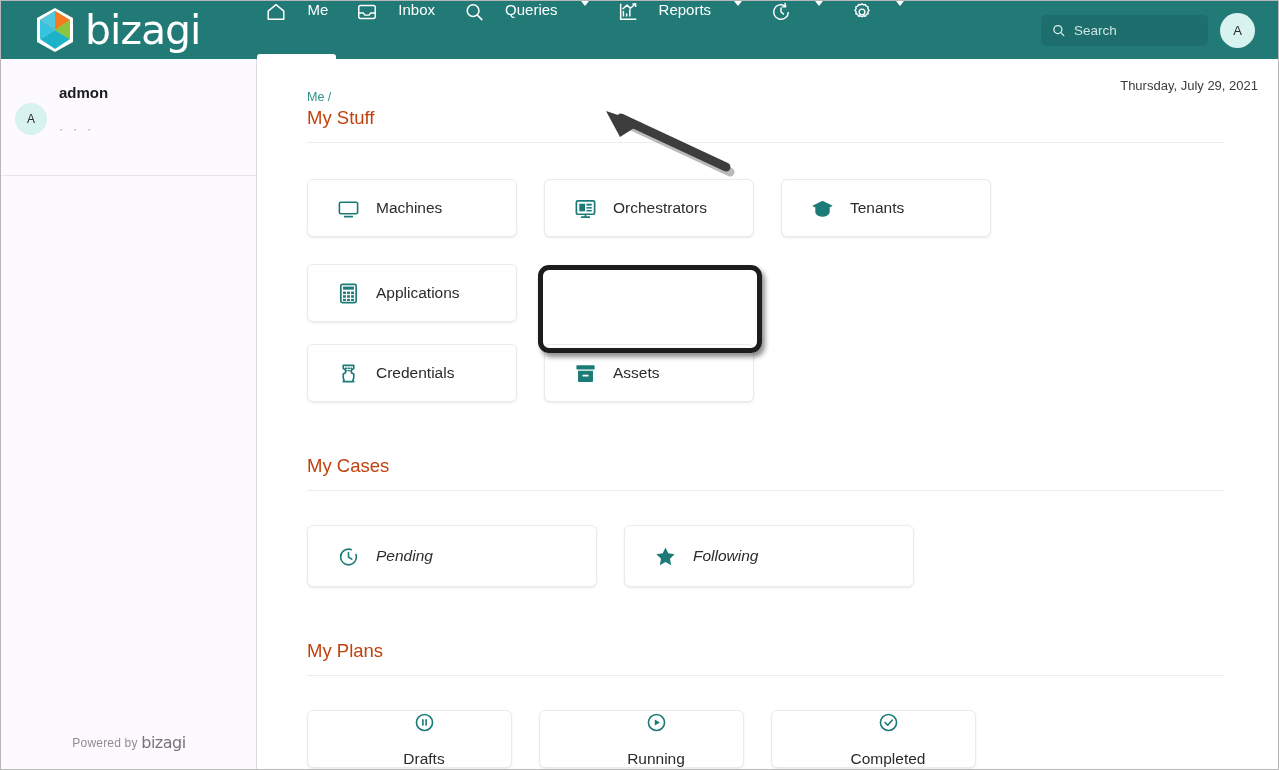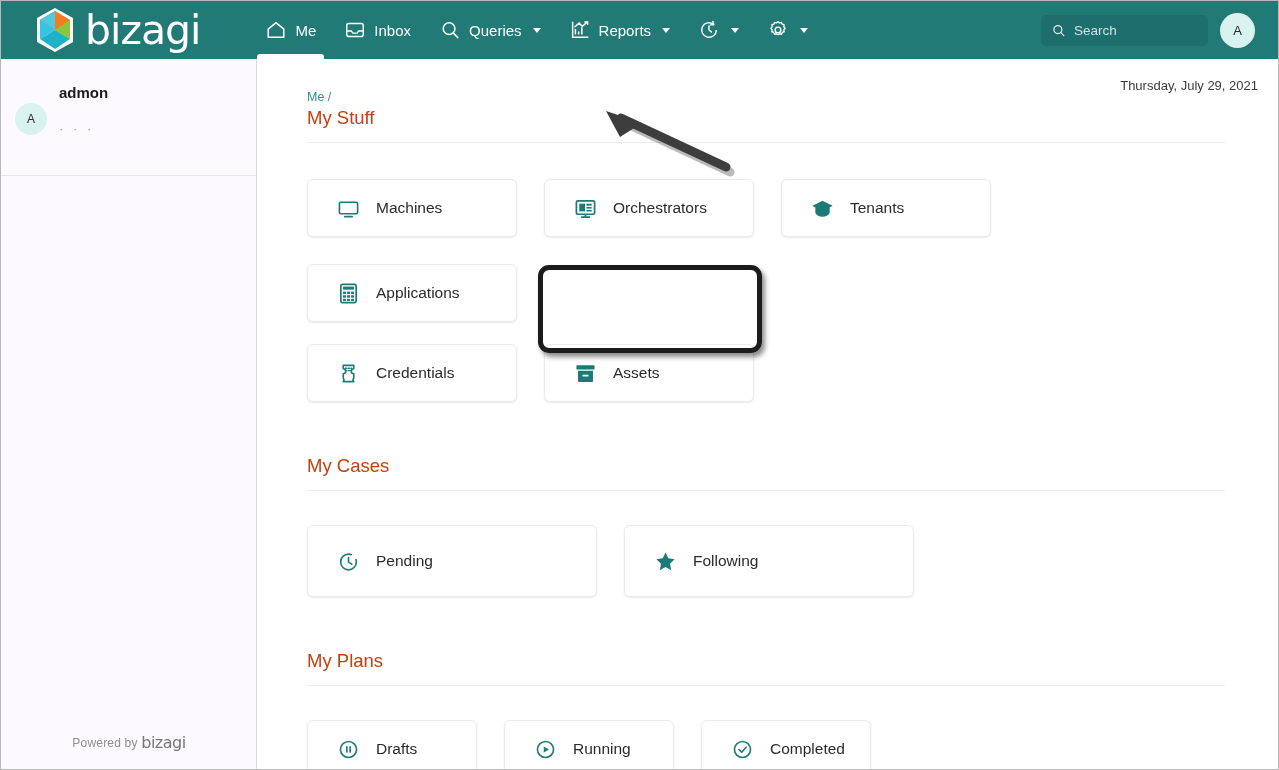--- a/index.html
+++ b/index.html
@@ -40,21 +40,21 @@
   }
 
   .nav {
     display: flex; align-items: center;
     margin-left: 52px;
     height: 58px;
     gap: 2px;
   }
   .nav-item {
     position: relative;
-    display: flex; align-items: center; gap: 8px;
+    display: flex; align-items: flex-start; gap: 20px;
     height: 58px;
     padding: 0 13px;
     color: #ffffff;
     font-size: 15px;
     cursor: pointer;
     white-space: nowrap;
   }
   .nav-item .caret {
     width: 0; height: 0; margin-left: 3px;
     border-left: 4.5px solid transparent;
@@ -176,23 +176,23 @@
     display: flex; align-items: center;
     padding-left: 29px; gap: 16px;
     cursor: pointer;
   }
   .card-label { font-size: 15.5px; color: #2b2b2b; }
   .card-icon { width: 23px; height: 23px; flex: none; display: block; }
 
   .row-stuff-1 { margin-top: 36px; }
   .row-stuff-2 { margin-top: 22px; }
   .cases-row { margin-top: 34px; }
-  .cases-row .card { width: 290px; height: 72px; }
+  .cases-row .card { width: 290px; height: 62px; font-style: italic; }
   .plans-row { margin-top: 34px; }
-  .plans-row .card { width: 170px; height: 58px; }
+  .plans-row .card { width: 205px; height: 58px; flex-direction: column; }
 
   .sec-cases { margin-top: 53px; }
   .sec-plans { margin-top: 53px; }
 
   
   .highlight-box {
     position: absolute;
     left: 537px; top: 264px;
     width: 224px; height: 88px;
     border: 5px solid #1c1c1c;

